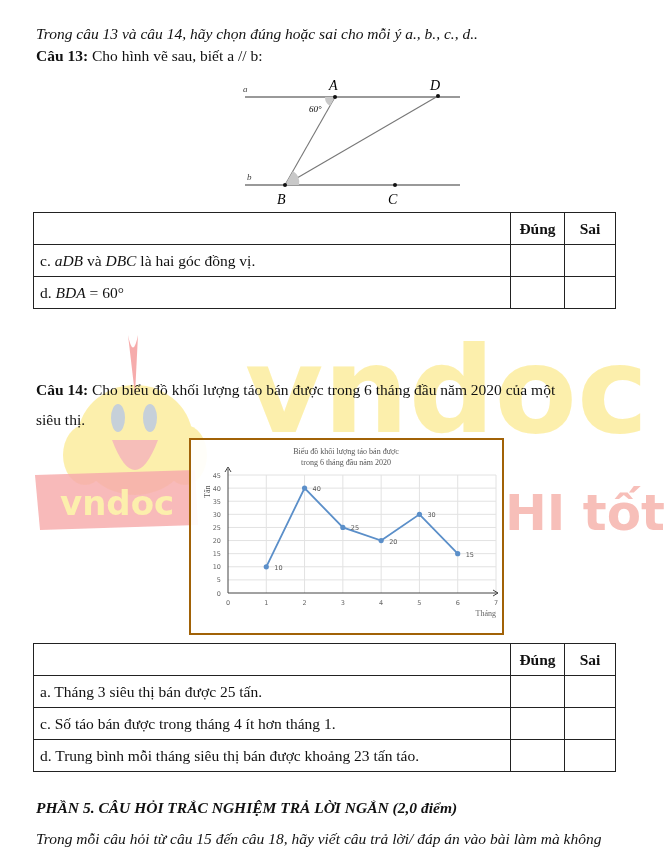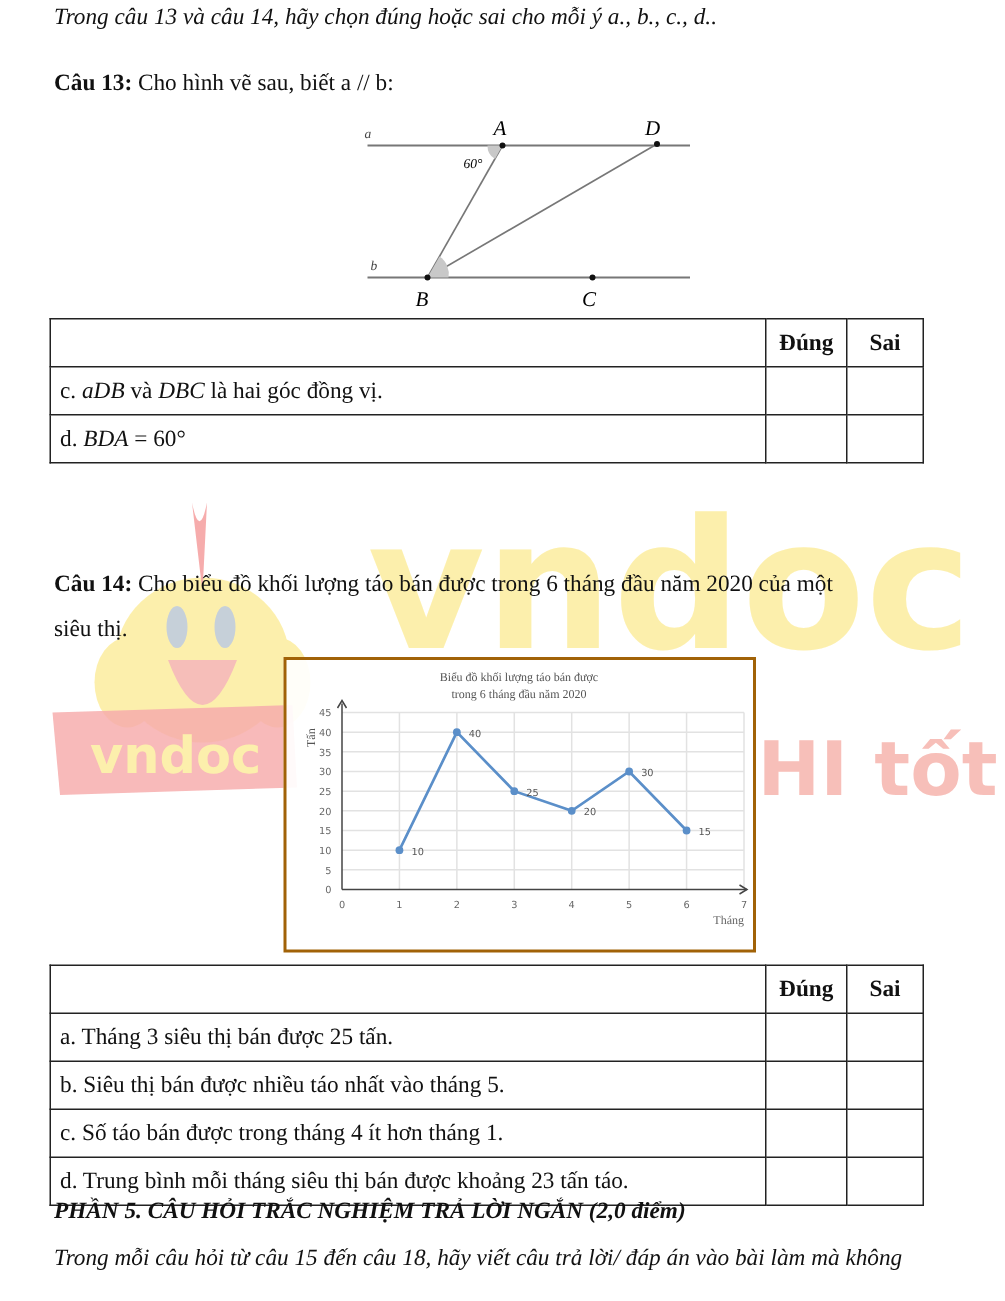--- a/index.html
+++ b/index.html
@@ -34,21 +34,21 @@
   </g>
 
   <path d="M35 475 L195 470 L198 525 L40 530 Z" fill="#f06a6a" opacity="0.85"></path>
   <text x="60" y="515" font-family="DejaVu Sans, sans-serif" font-weight="bold" font-size="34" fill="#fbe36a">vndoc</text>
 
   <text x="245" y="432" font-family="DejaVu Sans, sans-serif" font-weight="bold" font-size="120" fill="#fbe36a">vndoc</text>
 
   <text x="505" y="530" font-family="DejaVu Sans, sans-serif" font-weight="bold" font-size="50" fill="#f28b80">HI tốt</text>
 </svg>
 
-<div class="abs line ital" style="left:36px;top:3px;">Trong câu 13 và câu 14, hãy chọn đúng hoặc sai cho mỗi ý a., b., c., d..</div>
+<div class="abs line ital" style="left:36px;top:25px;">Trong câu 13 và câu 14, hãy chọn đúng hoặc sai cho mỗi ý a., b., c., d..</div>
 
 <div class="abs line" style="left:36px;top:47px;">
   <span class="bold">Câu 13:</span><span> Cho hình vẽ sau, biết a // b:</span>
 </div>
 
 <svg class="abs" style="left:225px;top:72px;" width="250" height="140">
   <line x1="20" y1="25" x2="235" y2="25" stroke="#777" stroke-width="1.3"></line>
   <line x1="20" y1="113" x2="235" y2="113" stroke="#777" stroke-width="1.3"></line>
   <line x1="110" y1="25" x2="60" y2="113" stroke="#777" stroke-width="1.1"></line>
   <line x1="213" y1="24" x2="60" y2="113" stroke="#777" stroke-width="1.1"></line>
@@ -164,25 +164,20 @@
     <th></th>
     <th style="width:41px;">Đúng</th>
     <th style="width:38px;">Sai</th>
   </tr>
   <tr>
     <td class="stmt">a. Tháng 3 siêu thị bán được 25 tấn.</td>
     <td></td>
     <td></td>
   </tr>
   <tr>
-    <td class="stmt">b. Siêu thị bán được nhiều táo nhất vào tháng 5.</td>
-    <td></td>
-    <td></td>
-  </tr>
-  <tr>
     <td class="stmt">c. Số táo bán được trong tháng 4 ít hơn tháng 1.</td>
     <td></td>
     <td></td>
   </tr>
   <tr>
     <td class="stmt">d. Trung bình mỗi tháng siêu thị bán được khoảng 23 tấn táo.</td>
     <td></td>
     <td></td>
   </tr>
 </tbody>

